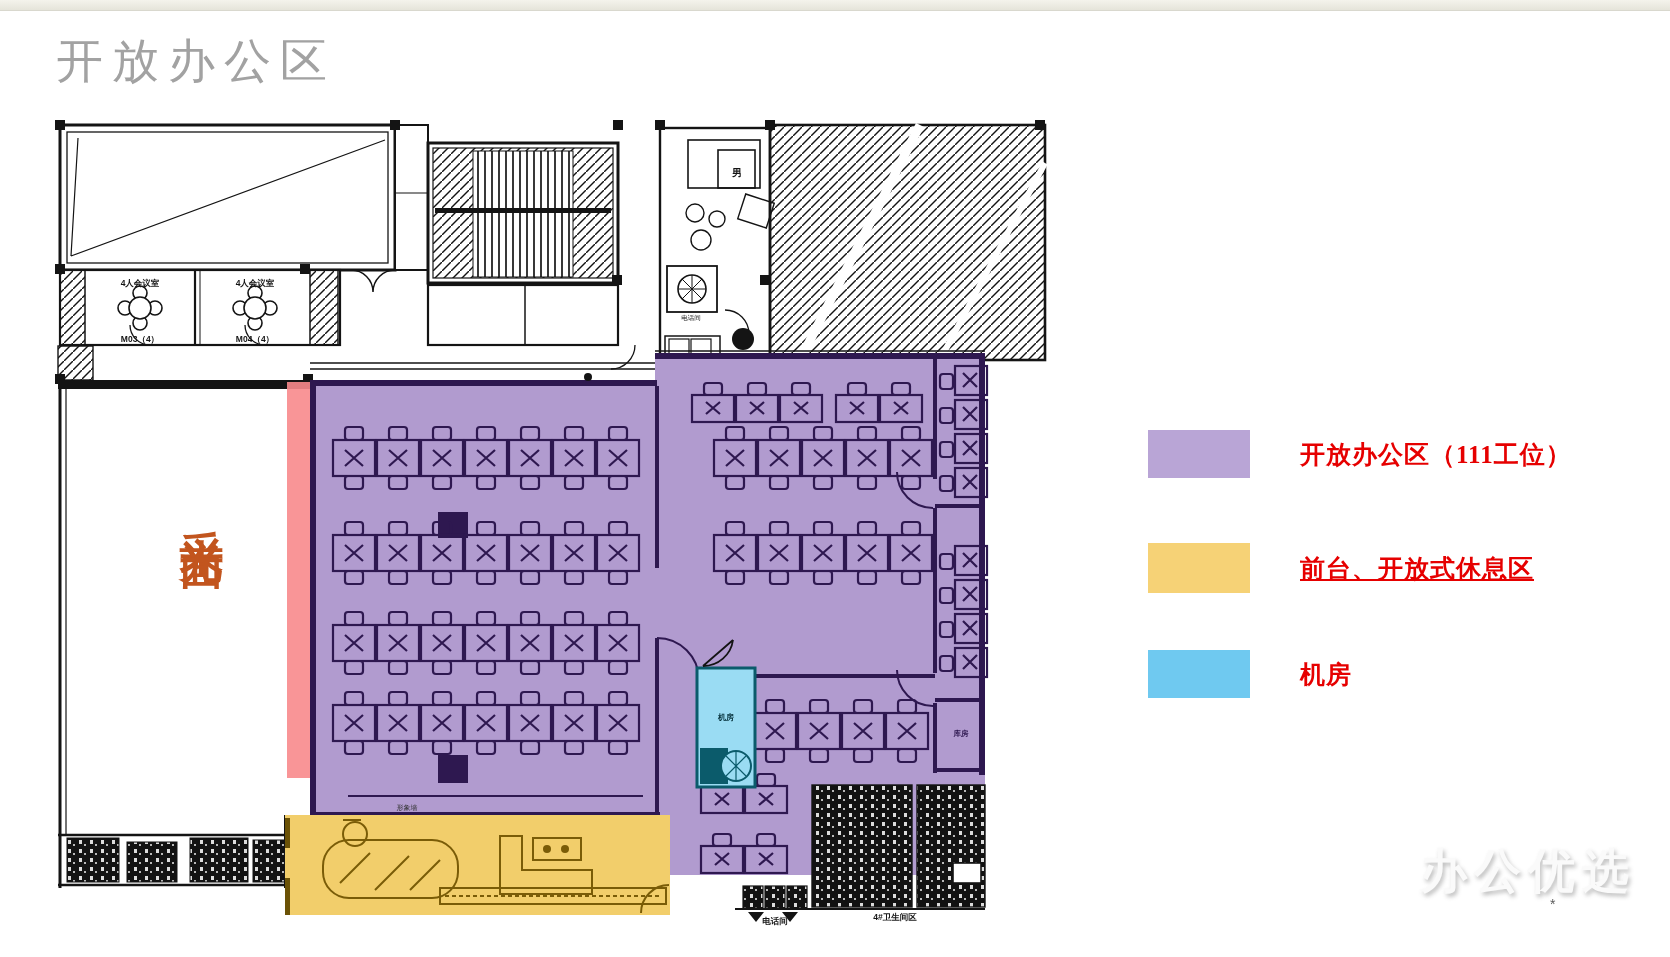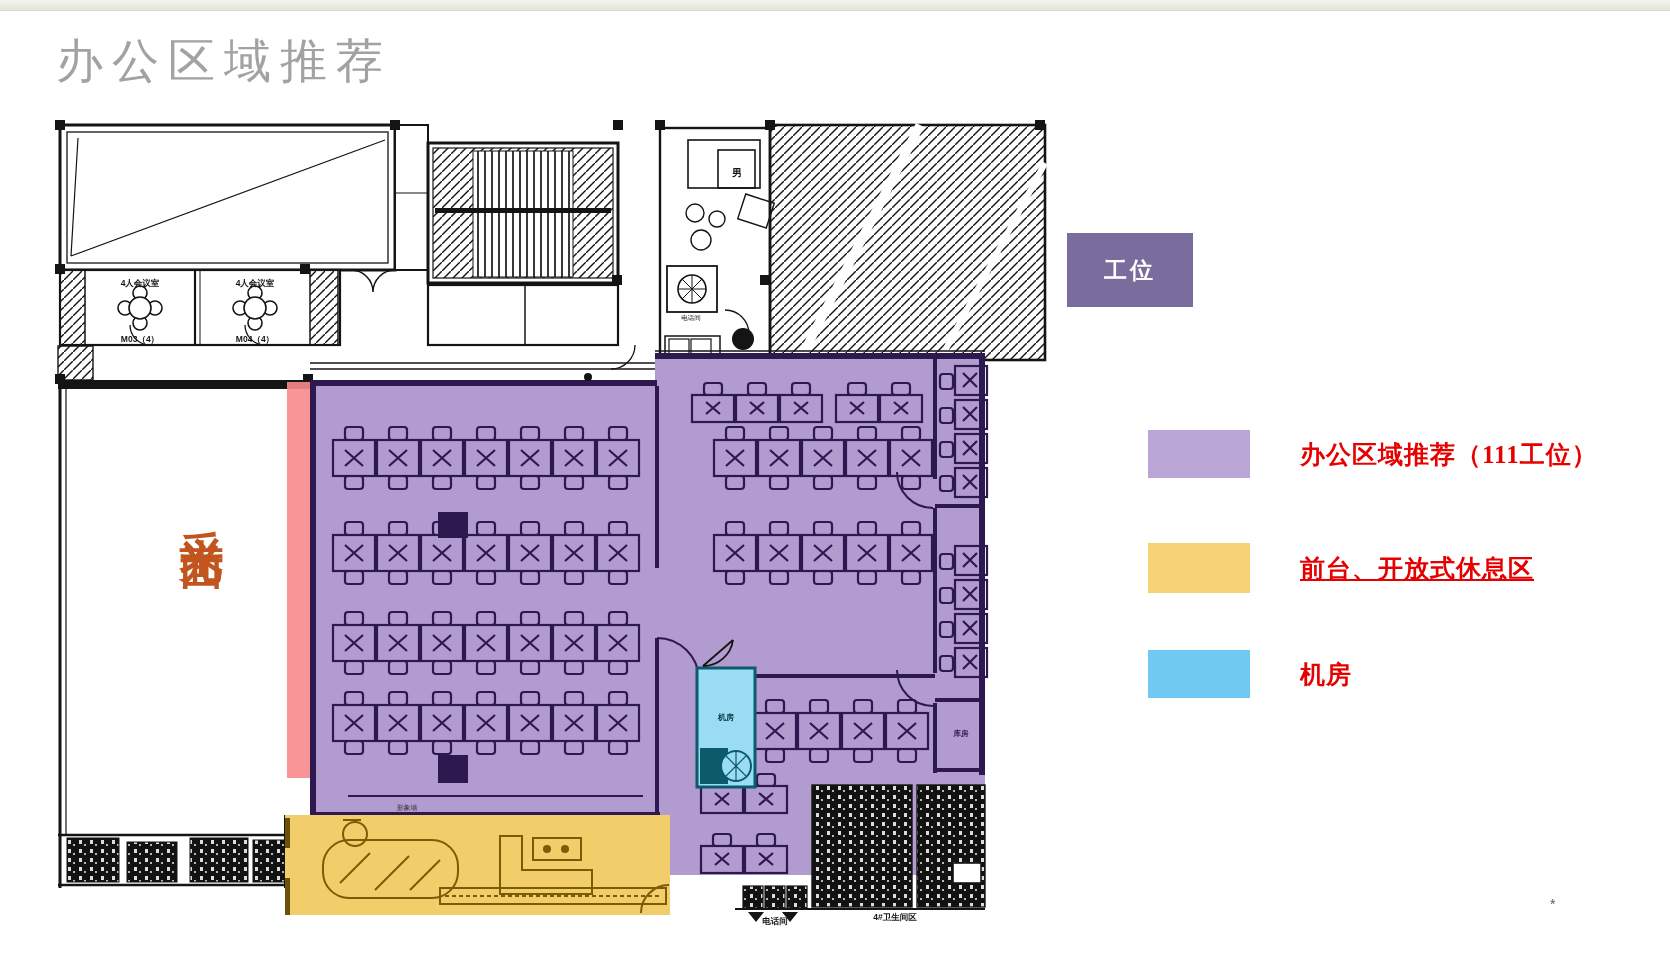--- a/index.html
+++ b/index.html
@@ -27,21 +27,21 @@
   #watermark{position:absolute;left:1420px;top:840px;font-size:47px;font-weight:bold;color:#fafafa;
         letter-spacing:7px;text-shadow:2px 3px 4px rgba(175,175,175,.8);}
   #wm-star{position:absolute;left:1550px;top:896px;font-size:14px;color:#5a5a5a;}
   svg text{font-family:"Liberation Sans","DejaVu Sans",sans-serif;}
 </style>
 </head>
 <body>
 
 <div id="page">
   <div id="topbar"></div>
-  <div id="title">办公区域推荐</div>
+  <div id="title">开放办公区</div>
 
   <svg style="position:absolute;left:55px;top:118px;" width="1000" height="815" viewBox="0 0 1000 815">
     <defs>
       <pattern id="hatch" patternUnits="userSpaceOnUse" width="9" height="9">
         <path d="M0,9 L9,0" stroke="#141414" stroke-width="1.4"></path>
       </pattern>
       <pattern id="vlines" patternUnits="userSpaceOnUse" width="7" height="7">
         <line x1="3" y1="0" x2="3" y2="7" stroke="#141414" stroke-width="1.7"></line>
       </pattern>
       <pattern id="blk" patternUnits="userSpaceOnUse" width="11" height="9">
@@ -296,27 +296,27 @@
       <text x="906" y="618" font-size="7.5" fill="#2e1850" font-weight="bold">库房</text>
       <text x="352" y="692" font-size="7" fill="#333">形象墙</text>
       <text x="720" y="806" font-size="8.5" font-weight="bold">电话间</text>
       <text x="840" y="802" font-size="8.5" font-weight="bold">4#卫生间区</text>
     </g>
   </svg>
 
   <div id="lighting">采光面</div>
 
   <div id="captable">
-    <div class="cell c1">工位</div>
     <div class="gap"></div>
   </div>
 
   <div class="swatch" style="top: 430px; height: 48px; background: rgb(185, 165, 214);"></div>
-  <div class="leglabel" style="top:430px;height:48px;">办公区域推荐（111工位）</div>
+  <div class="leglabel" style="top:430px;height:48px;">开放办公区（111工位）</div>
 
   <div class="swatch" style="top: 543px; height: 50px; background: rgb(246, 210, 118);"></div>
   <div class="leglabel" style="top:543px;height:50px;text-decoration:underline;">前台、开放式休息区</div>
 
   <div class="swatch" style="top: 650px; height: 48px; background: rgb(111, 201, 240);"></div>
   <div class="leglabel" style="top:650px;height:48px;">机房</div>
 
+  <div id="watermark">办公优选</div>
   <div id="wm-star">*</div>
 </div>
 
 </body></html>

